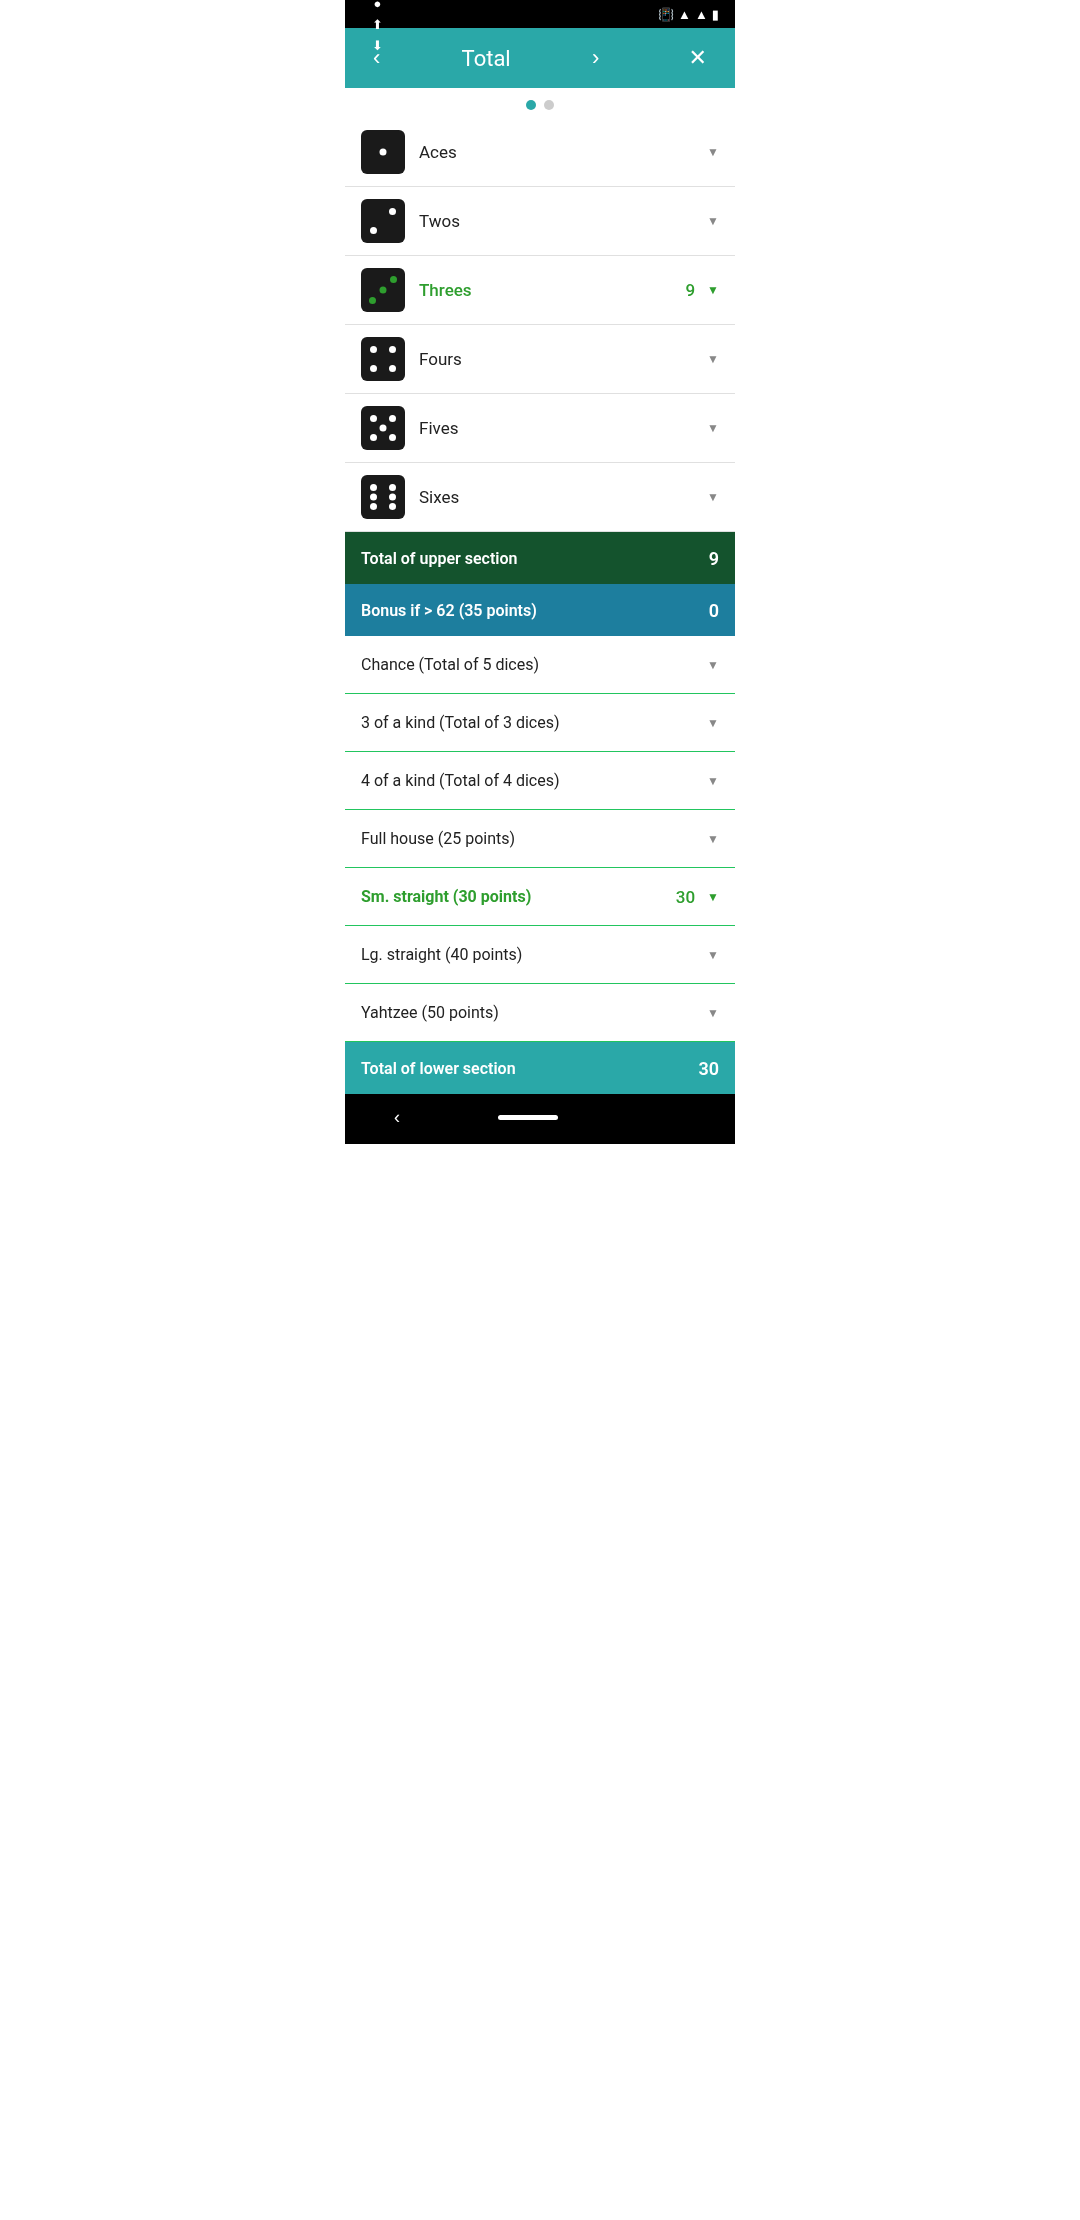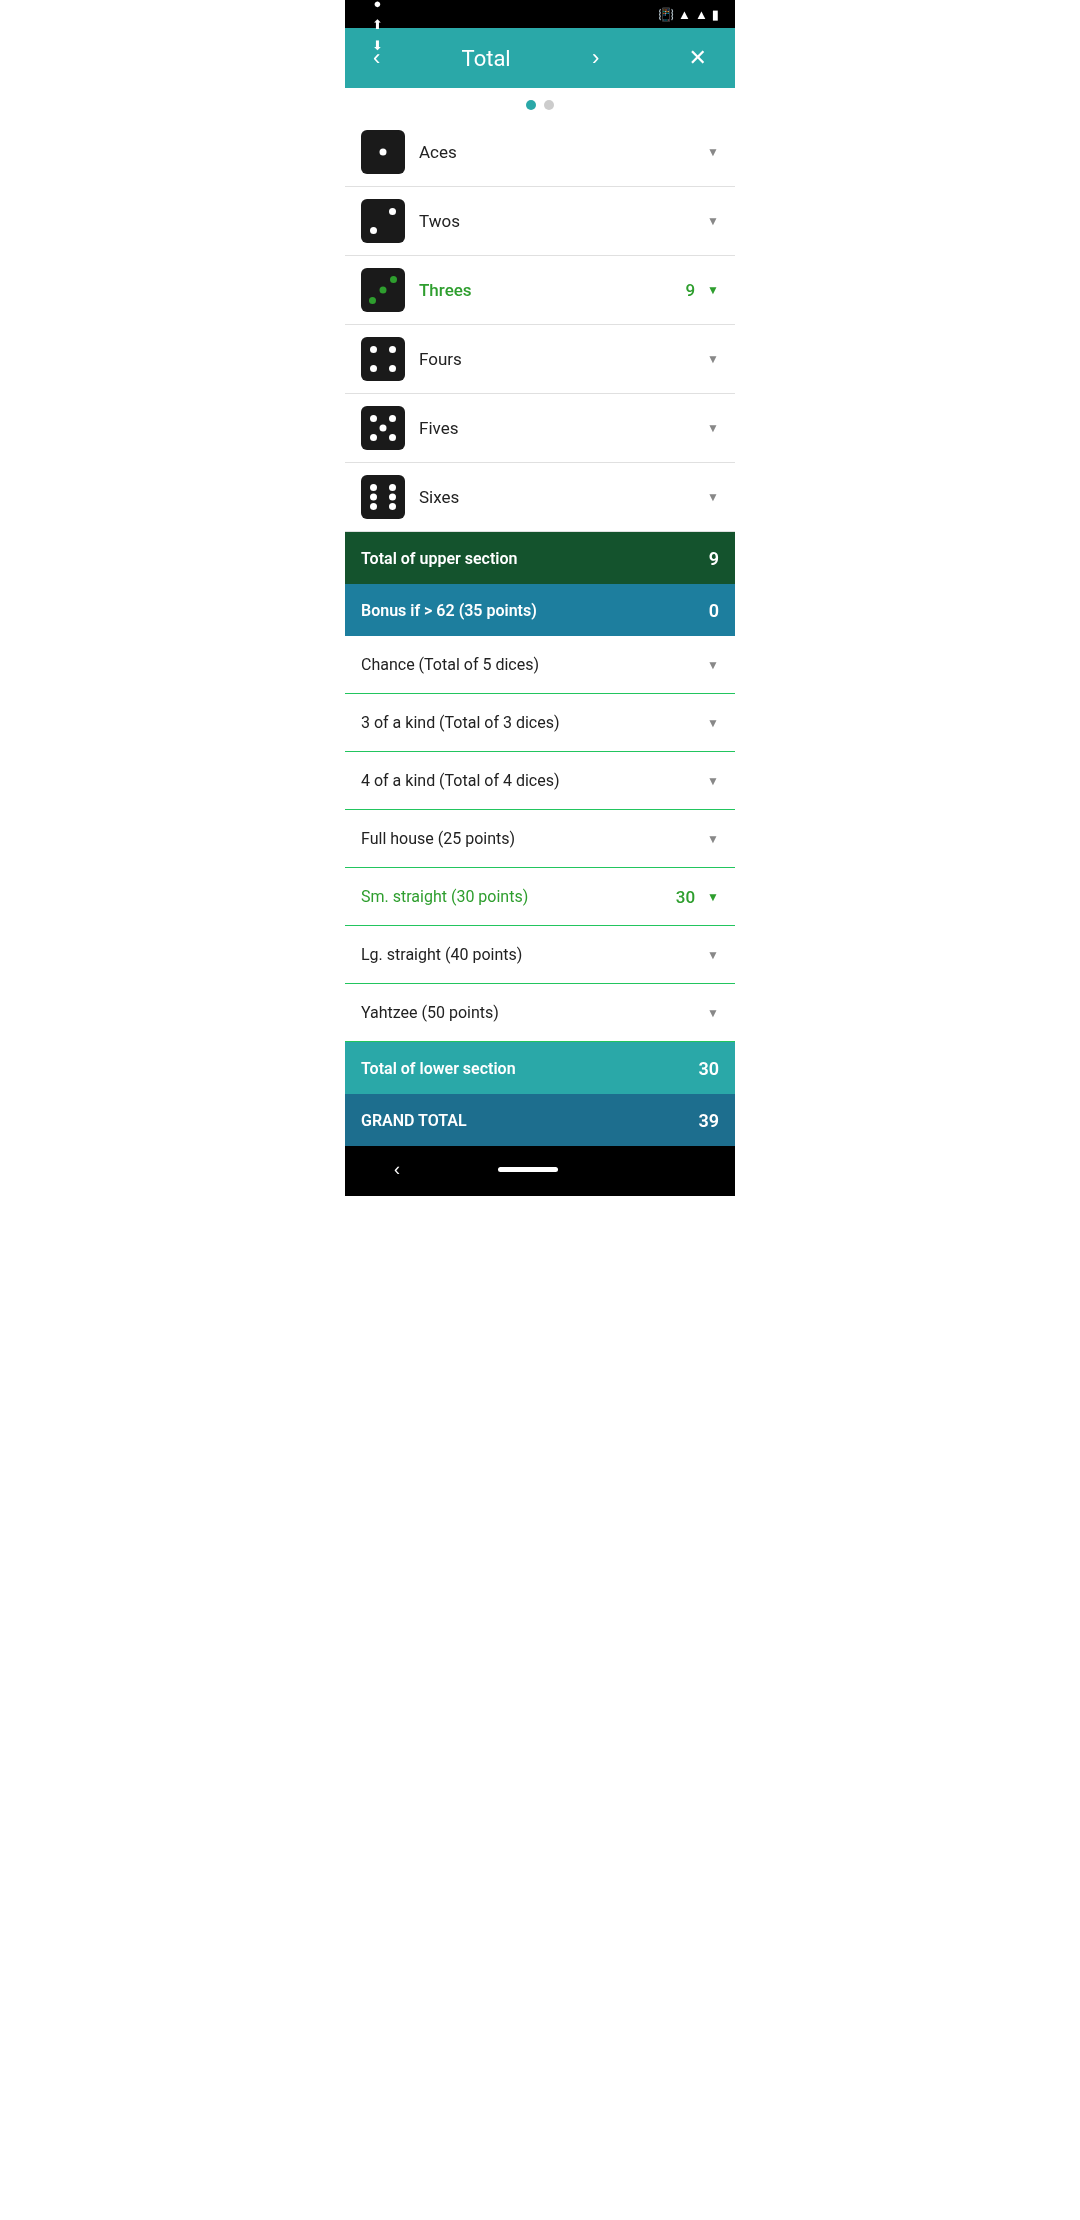--- a/index.html
+++ b/index.html
@@ -202,21 +202,21 @@
       align-items: center;
       padding: 16px 16px;
       border-bottom: 1px solid #22c55e;
       min-height: 58px;
     }
     .plain-label {
       flex: 1;
       font-size: 16px;
       color: #222;
     }
-    .plain-label.green { color: #2e9e2e; font-weight: 400; }
+    .plain-label.green { color: #2e9e2e; font-weight: 700; }
 
     
     .bottom-nav {
       background: #000;
       display: flex;
       align-items: center;
       justify-content: space-around;
       padding: 10px 0 14px;
       height: 50px;
     }
@@ -389,24 +389,20 @@
   <div class="plain-row">
     <span class="plain-label">Yahtzee (50 points)</span>
     <span class="dropdown-arrow">▼</span>
   </div>
 
   <div class="summary-row summary-lower">
     <span class="summary-label">Total of lower section</span>
     <span class="summary-value">30</span>
   </div>
 
-  <div class="summary-row summary-grand">
-    <span class="summary-label">GRAND TOTAL</span>
-    <span class="summary-value">39</span>
-  </div>
 
 </div>
 
 <div class="bottom-nav">
   <button class="bottom-nav-btn">‹</button>
   <div class="home-pill"></div>
   <div style="width:30px;"></div>
 </div>
 
 </body></html>

